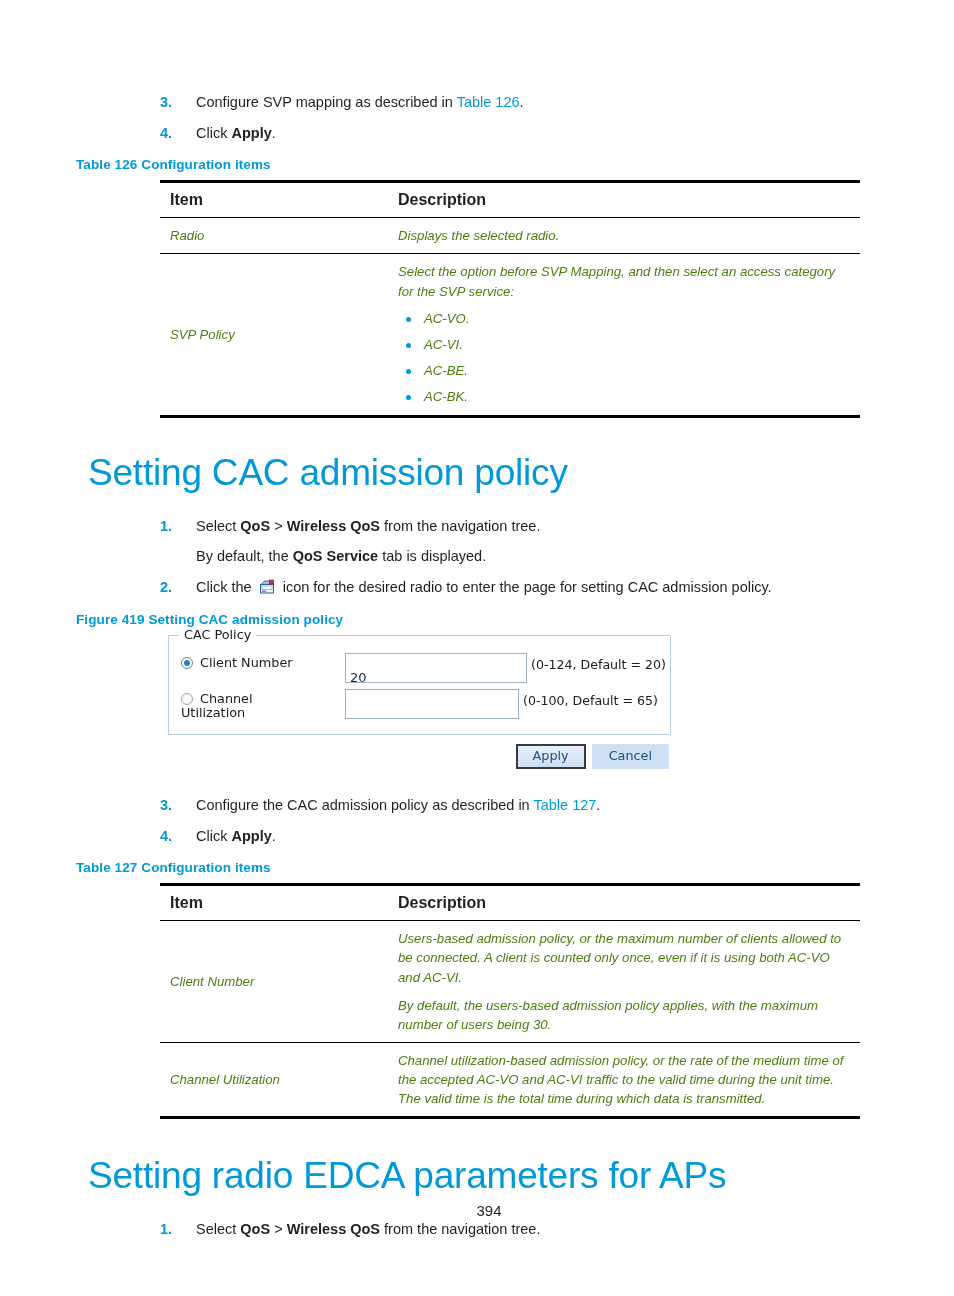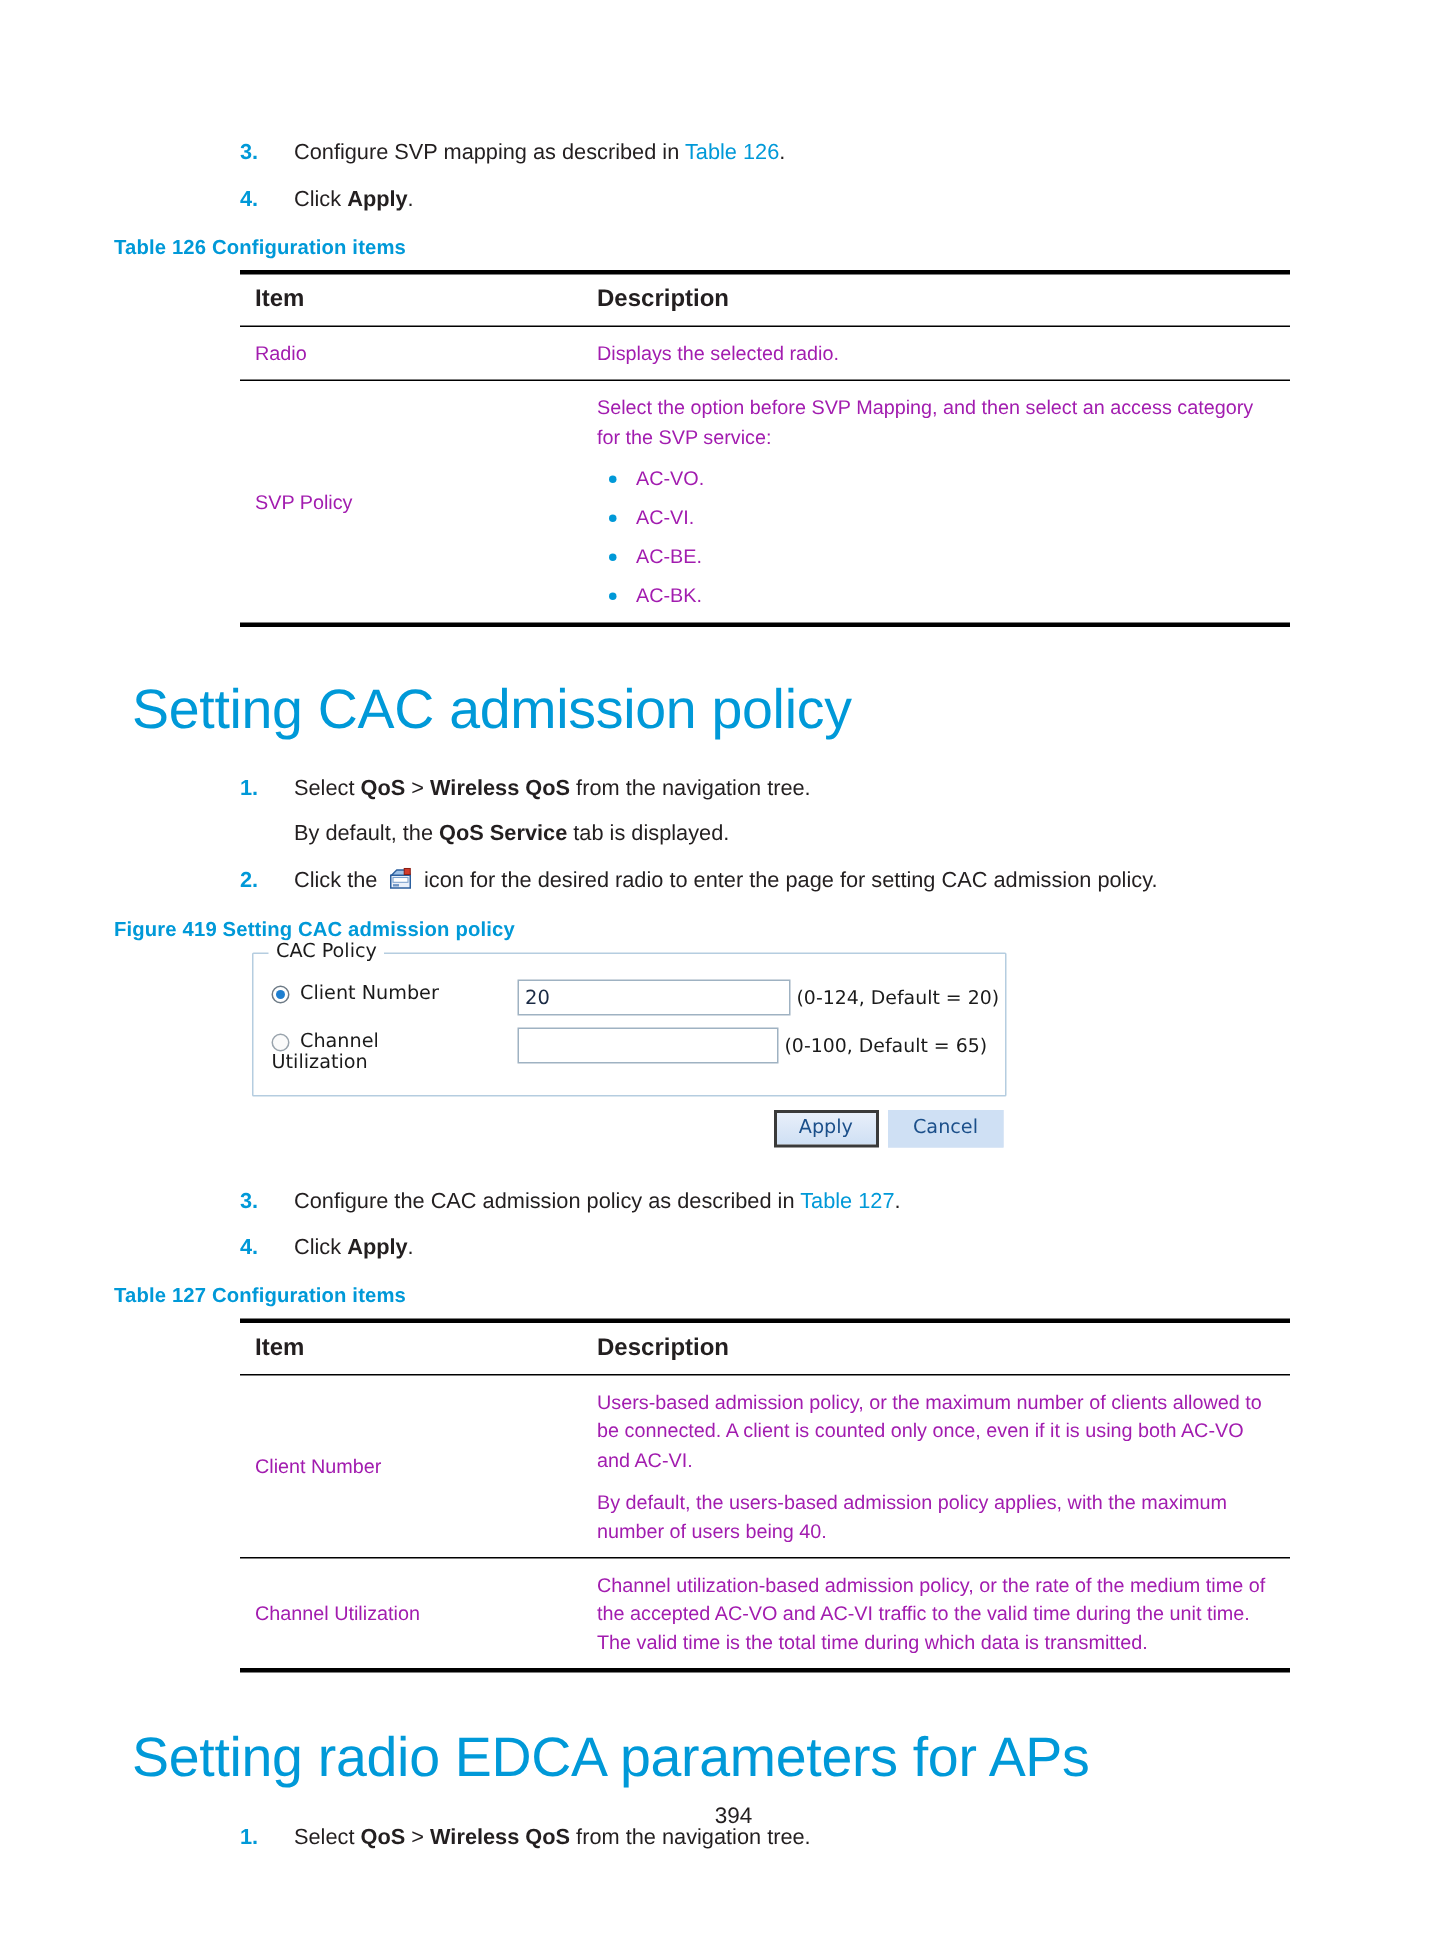--- a/index.html
+++ b/index.html
@@ -88,21 +88,22 @@
     padding:5px 0 6px 0;
     border-top:3px solid #000;
     border-bottom:1.6px solid #000;
     color:#231f20;
     vertical-align:bottom;
   }
   .doctable td{
     padding:8px 10px 8px 0;
     vertical-align:middle;
     border-bottom:1px solid #000;
-    color:#a21caf;
+    color:#4d7c0f;
+    font-style:italic;
   }
   .doctable tr.last td{
     border-bottom:3px solid #000;
   }
   .col-item{width:208px;padding-left:10px !important;}
   .col-desc{padding-left:10px !important;}
   .doctable td.col-desc p{margin:0 0 9px 0;}
   .doctable td.col-desc p:last-child{margin-bottom:0;}
   .bullets{margin:6px 0 0 0;padding:0;list-style:none;}
   .bullets li{
@@ -186,21 +187,21 @@
   }
   .radio-txt{display:block;}
   .radio-txt .l2{display:block;margin-left:-19px;}
   .txtbox{
     border:1px solid #9fb2c2;
     background:#fff;
     height:24px;
     box-sizing:border-box;
     font-size:13px;
     color:#1a2a44;
-    padding:2px 4px;
+    padding:14px 4px;
     line-height:20px;
     flex:0 0 auto;
   }
   .txtbox.w1{width:182px;}
   .txtbox.w2{width:174px;}
   .hint{
     font-size:12.6px;
     color:#1a1a1a;
     padding-top:4px;
     margin-left:4px;
@@ -376,21 +377,21 @@
       <tr>
         <th class="col-item">Item</th>
         <th class="col-desc">Description</th>
       </tr>
     </thead>
     <tbody>
       <tr>
         <td class="col-item">Client Number</td>
         <td class="col-desc">
           <p>Users-based admission policy, or the maximum number of clients allowed to be connected. A client is counted only once, even if it is using both AC-VO and AC-VI.</p>
-          <p>By default, the users-based admission policy applies, with the maximum number of users being 40.</p>
+          <p>By default, the users-based admission policy applies, with the maximum number of users being 30.</p>
         </td>
       </tr>
       <tr class="last">
         <td class="col-item">Channel Utilization</td>
         <td class="col-desc">
           <p>Channel utilization-based admission policy, or the rate of the medium time of the accepted AC-VO and AC-VI traffic to the valid time during the unit time. The valid time is the total time during which data is transmitted.</p>
         </td>
       </tr>
     </tbody>
   </table>

